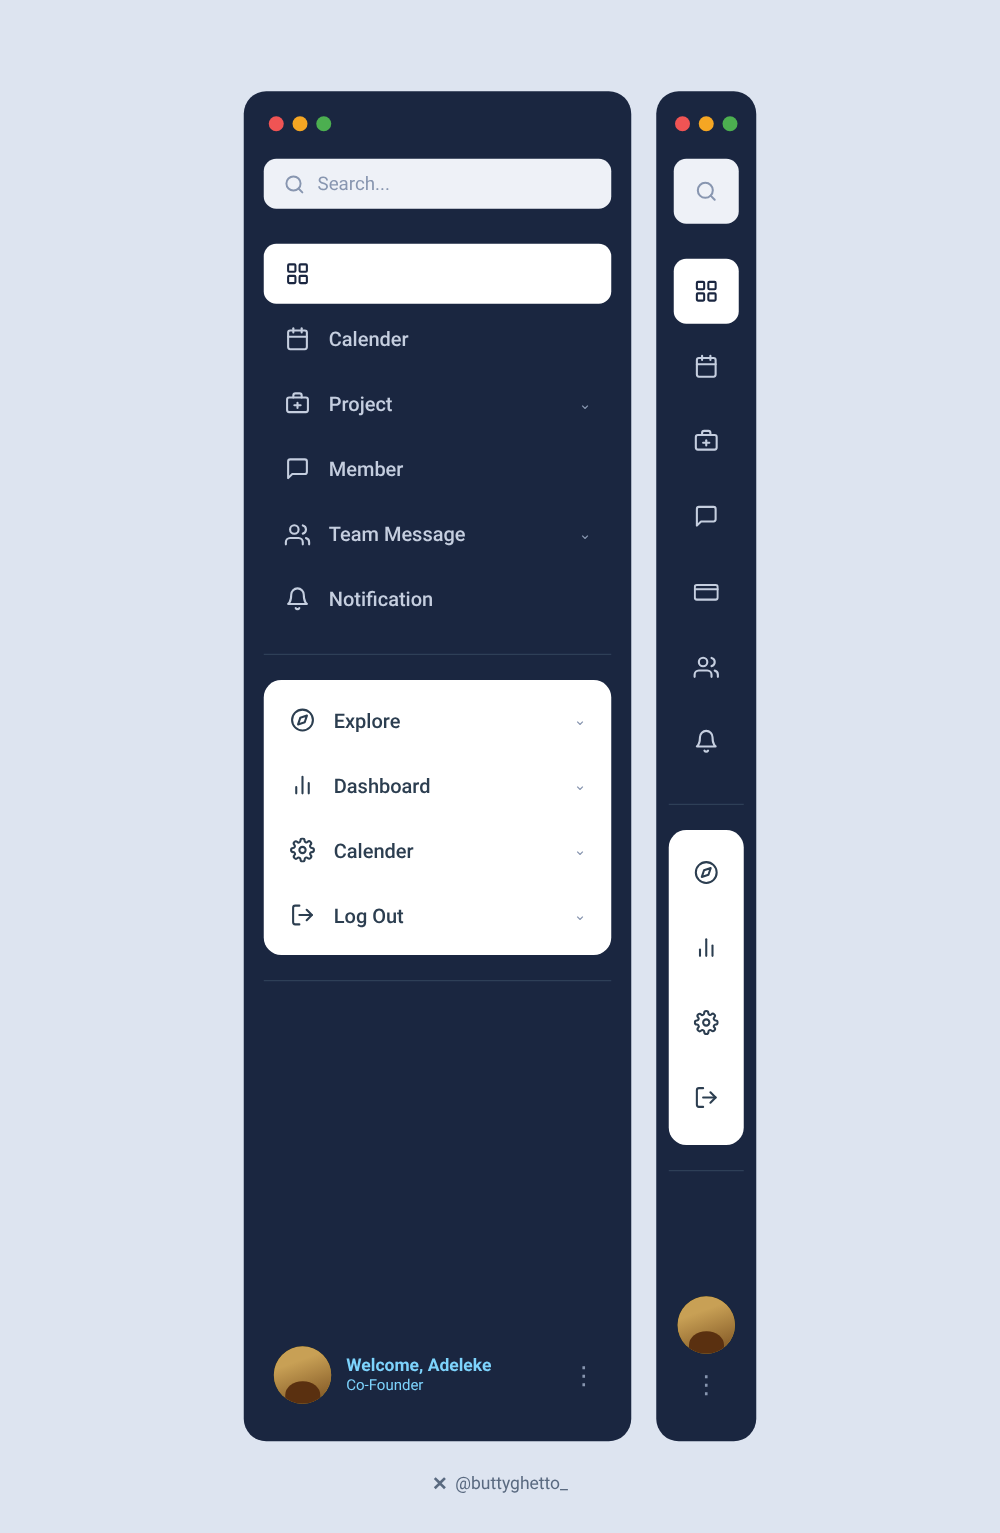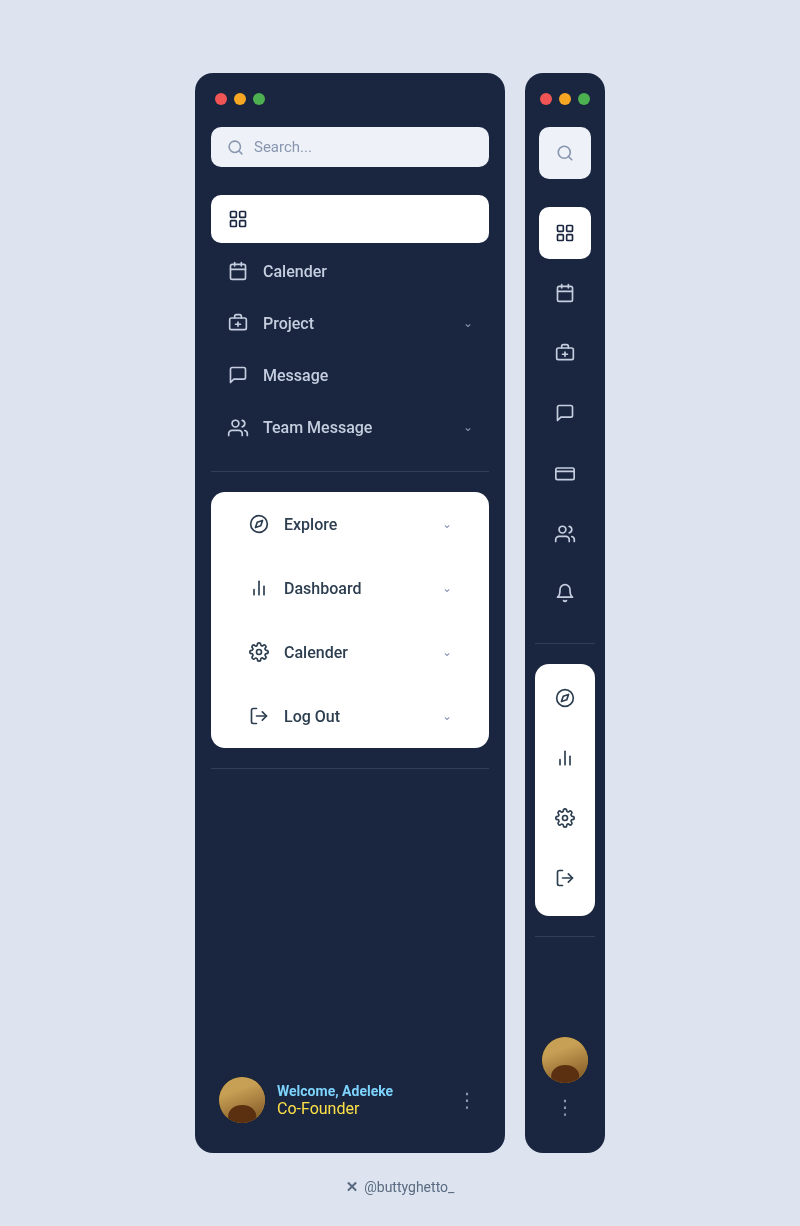--- a/index.html
+++ b/index.html
@@ -162,24 +162,24 @@
       height: 1px;
       background: #2e3f57;
       margin: 20px 0;
       width: 100%;
     }
 
     
     .secondary-nav {
       background: #ffffff;
       border-radius: 14px;
-      padding: 8px 21px;
-      display: flex;
-      flex-direction: column;
-      gap: 16px;
+      padding: 8px 4px;
+      display: flex;
+      flex-direction: column;
+      gap: 4px;
       width: 100%;
     }
     .secondary-nav .nav-item {
       color: #2c3e50;
     }
 
     
     .secondary-nav-collapsed {
       background: #ffffff;
       border-radius: 14px;
@@ -236,22 +236,22 @@
     }
     .user-info {
       flex: 1;
     }
     .user-name {
       color: #7dd3fc;
       font-size: 14px;
       font-weight: 700;
     }
     .user-role {
-      color: #fde047;
-      font-size: 16px;
+      color: #7dd3fc;
+      font-size: 12px;
     }
     .more-btn {
       color: #8896b0;
       font-size: 20px;
       cursor: pointer;
       padding: 4px;
     }
 
     .user-profile-collapsed {
       display: flex;
@@ -346,37 +346,46 @@
         <span class="nav-label">Project</span>
         <span class="chevron">⌄</span>
       </div>
 
       <div class="nav-item">
         <span class="nav-icon">
           <svg width="20" height="20" viewBox="0 0 24 24" fill="none" stroke="#c5cedf" stroke-width="2" stroke-linecap="round" stroke-linejoin="round">
             <path d="M21 15a2 2 0 0 1-2 2H7l-4 4V5a2 2 0 0 1 2-2h14a2 2 0 0 1 2 2z"></path>
           </svg>
         </span>
-        <span class="nav-label">Message</span>
+        <span class="nav-label">Member</span>
       </div>
 
 
       <div class="nav-item">
         <span class="nav-icon">
           <svg width="22" height="20" viewBox="0 0 26 22" fill="none" stroke="#c5cedf" stroke-width="2" stroke-linecap="round" stroke-linejoin="round">
             <circle cx="10" cy="7" r="4"></circle>
               <path d="M2 21v-2a4 4 0 0 1 4-4h8a4 4 0 0 1 4 4v2"></path>
               <path d="M18 3.13a4 4 0 0 1 0 7.75"></path>
               <path d="M24 21v-2a4 4 0 0 0-3-3.87"></path>
           </svg>
         </span>
         <span class="nav-label">Team Message</span>
         <span class="chevron">⌄</span>
       </div>
 
+      <div class="nav-item">
+        <span class="nav-icon">
+          <svg width="20" height="20" viewBox="0 0 24 24" fill="none" stroke="#c5cedf" stroke-width="2" stroke-linecap="round" stroke-linejoin="round">
+            <path d="M18 8A6 6 0 0 0 6 8c0 7-3 9-3 9h18s-3-2-3-9"></path>
+              <path d="M13.73 21a2 2 0 0 1-3.46 0"></path>
+          </svg>
+        </span>
+        <span class="nav-label">Notification</span>
+      </div>
     </div>
 
     <div class="divider"></div>
 
     <div class="secondary-nav">
 
       <div class="nav-item">
         <span class="nav-icon">
           <svg width="20" height="20" viewBox="0 0 24 24" fill="none" stroke="#2c3e50" stroke-width="2" stroke-linecap="round" stroke-linejoin="round">
             <circle cx="12" cy="12" r="10"></circle>

